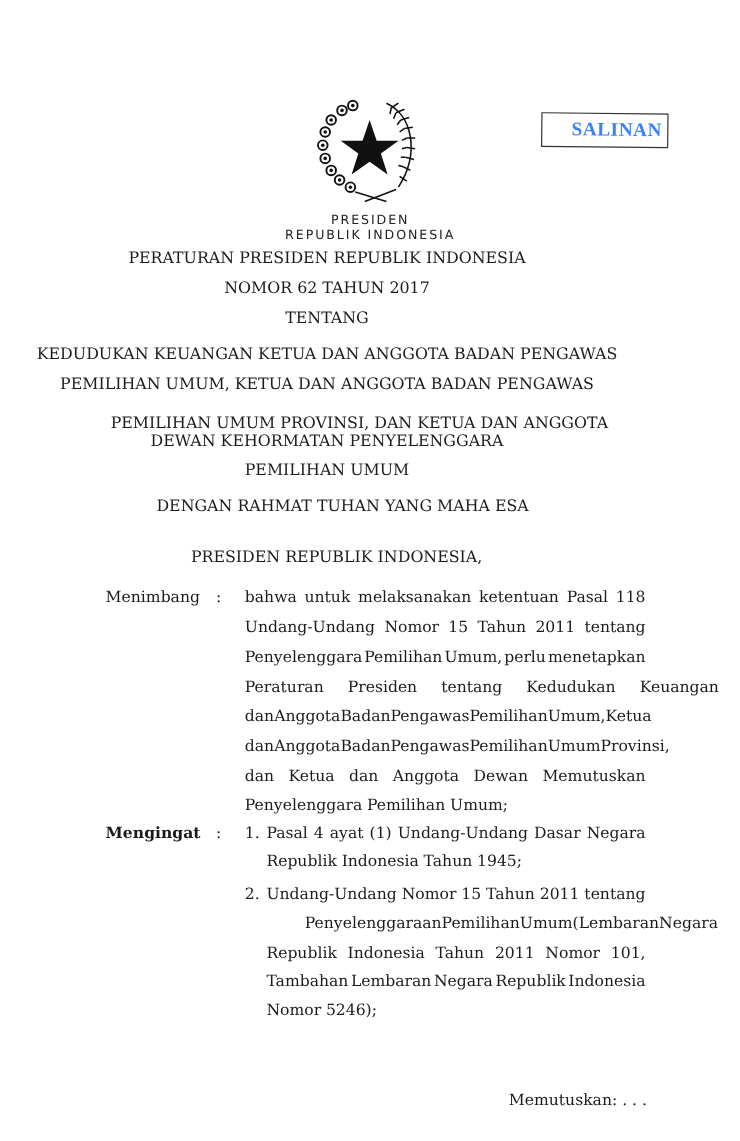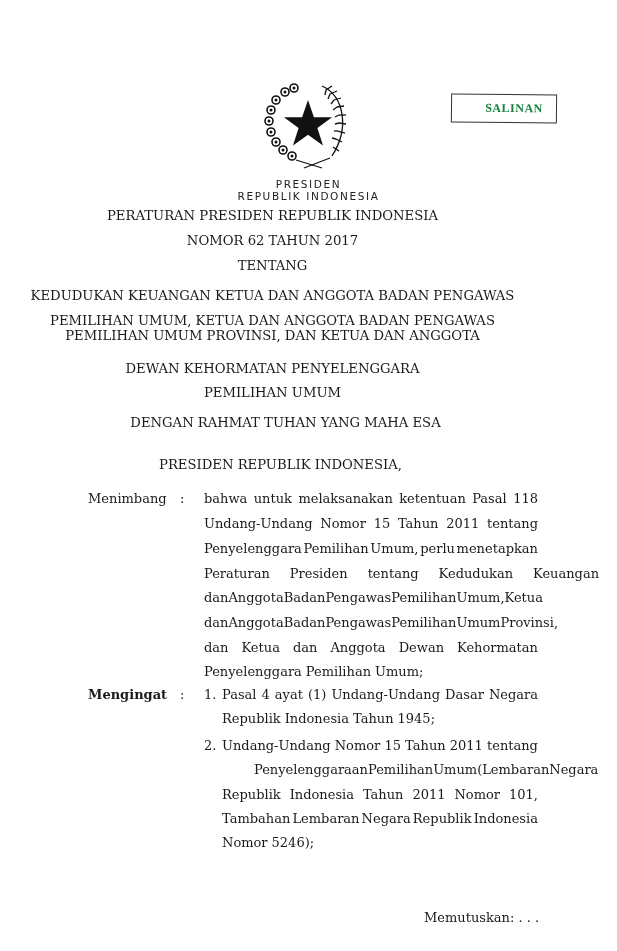--- a/index.html
+++ b/index.html
@@ -34,23 +34,23 @@
       border: 1.3px solid #333;
       box-sizing: border-box;
       transform: rotate(0.6deg);
       display: flex;
       align-items: center;
       justify-content: center;
     }
     #salinan-box span {
       font-family: "Liberation Serif", "DejaVu Serif", serif;
       font-weight: bold;
-      font-size: 12px;
+      font-size: 16px;
       letter-spacing: 0.5px;
-      color: #15803d;
+      color: #3b82f6;
       margin-left: 20px;
     }
 
     
     .sans-head {
       font-family: "DejaVu Sans", "Liberation Sans", sans-serif;
       font-size: 10.5px;
       letter-spacing: 1.6px;
       color: #222;
       width: 617px;
@@ -163,21 +163,21 @@
 
 <div class="abs sans-head" style="top:178px;">PRESIDEN</div>
 <div class="abs sans-head" style="top:190px;">REPUBLIK INDONESIA</div>
 
 <div class="abs center-line" style="top:208px;">PERATURAN PRESIDEN REPUBLIK INDONESIA</div>
 <div class="abs center-line" style="top:233px;">NOMOR 62 TAHUN 2017</div>
 <div class="abs center-line" style="top:258px;">TENTANG</div>
 
 <div class="abs center-line" style="top:288px;">KEDUDUKAN KEUANGAN KETUA DAN ANGGOTA BADAN PENGAWAS</div>
 <div class="abs center-line" style="top:313px;">PEMILIHAN UMUM, KETUA DAN ANGGOTA BADAN PENGAWAS</div>
-<div class="abs center-line" style="top:328px;">PEMILIHAN UMUM PROVINSI, DAN KETUA DAN ANGGOTA</div>
+<div class="abs center-line" style="top:346px;margin-left:27px;">PEMILIHAN UMUM PROVINSI, DAN KETUA DAN ANGGOTA</div>
 <div class="abs center-line" style="top:361px;">DEWAN KEHORMATAN PENYELENGGARA</div>
 <div class="abs center-line" style="top:385px;">PEMILIHAN UMUM</div>
 
 <div class="abs center-line" style="top:415px;padding-left:13px;">DENGAN RAHMAT TUHAN YANG MAHA ESA</div>
 <div class="abs center-line" style="top:457px; left:8px;">PRESIDEN REPUBLIK INDONESIA,</div>
 
 <div class="abs label" style="left:88px; top:491px;">Menimbang</div>
 <div class="abs colon" style="left:180px; top:491px;">:</div>
 
 <div class="abs para-line" style="left:204px; width:334px; top:491px;">
@@ -228,21 +228,21 @@
     <span class="w">Pemilihan</span>
     <span class="w">Umum</span>
     <span class="w">Provinsi,</span>
   </div>
 <div class="abs para-line" style="left:204px; width:334px; top:640px;">
     <span class="w">dan</span>
     <span class="w">Ketua</span>
     <span class="w">dan</span>
     <span class="w">Anggota</span>
     <span class="w">Dewan</span>
-    <span class="w">Kehormatan</span>
+    <span class="w">Memutuskan</span>
   </div>
 <div class="abs para-line last" style="left:204px; width:334px; top:664px;">
     <span class="w">Penyelenggara</span>
     <span class="w">Pemilihan</span>
     <span class="w">Umum;</span>
   </div>
 
 <div class="abs label" style="left:88px; top:687px;font-weight:bold;">Mengingat</div>
 <div class="abs colon" style="left:180px; top:687px;">:</div>
 

